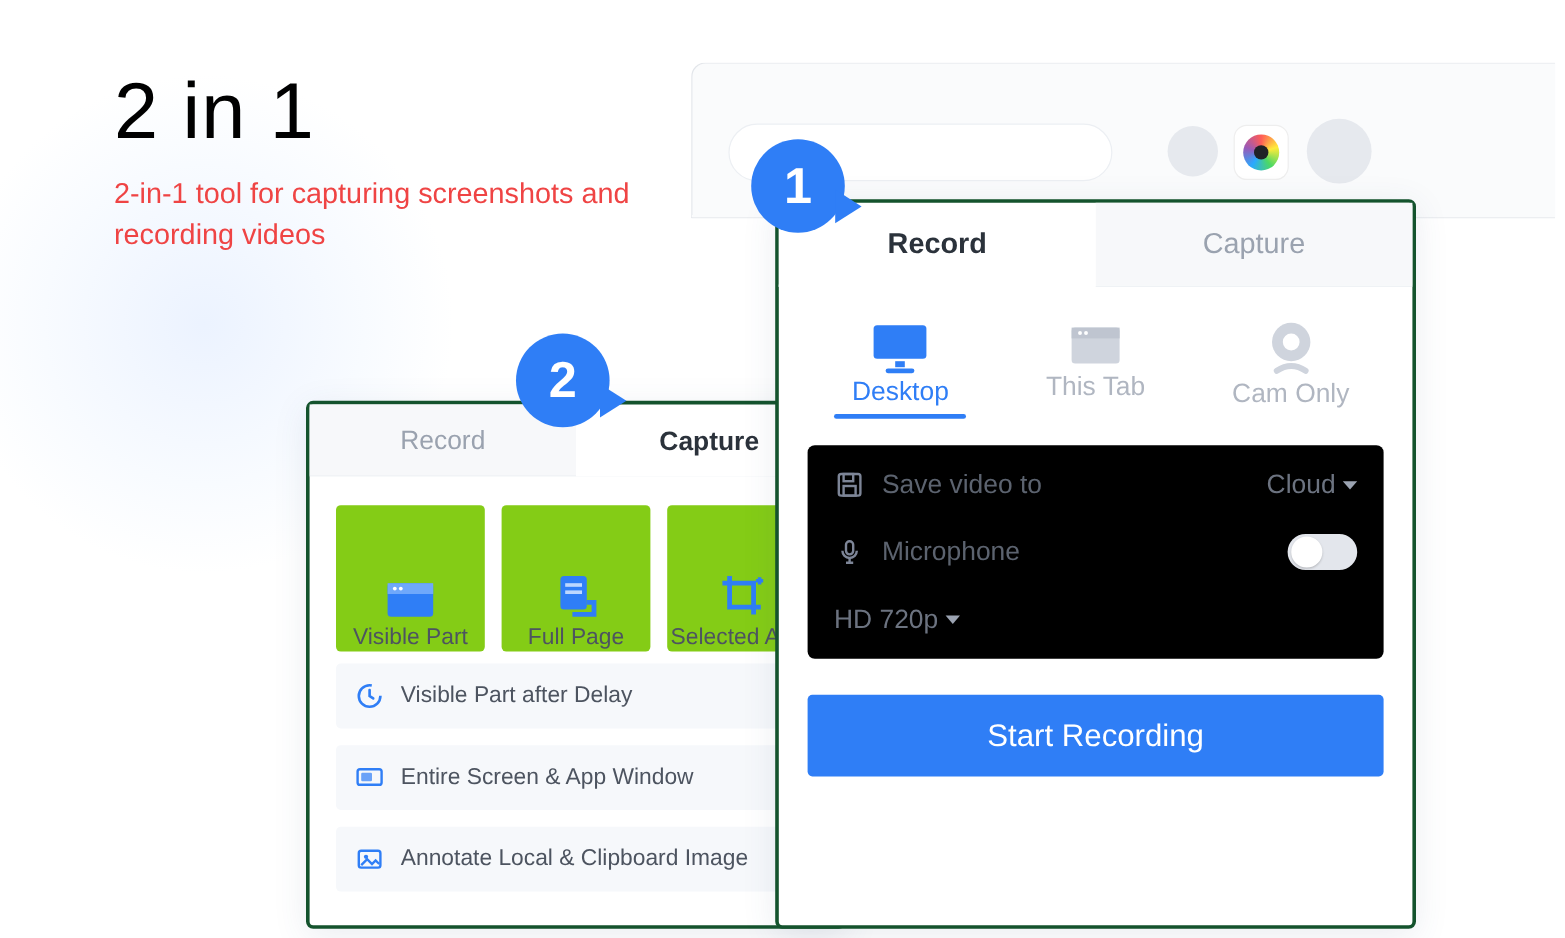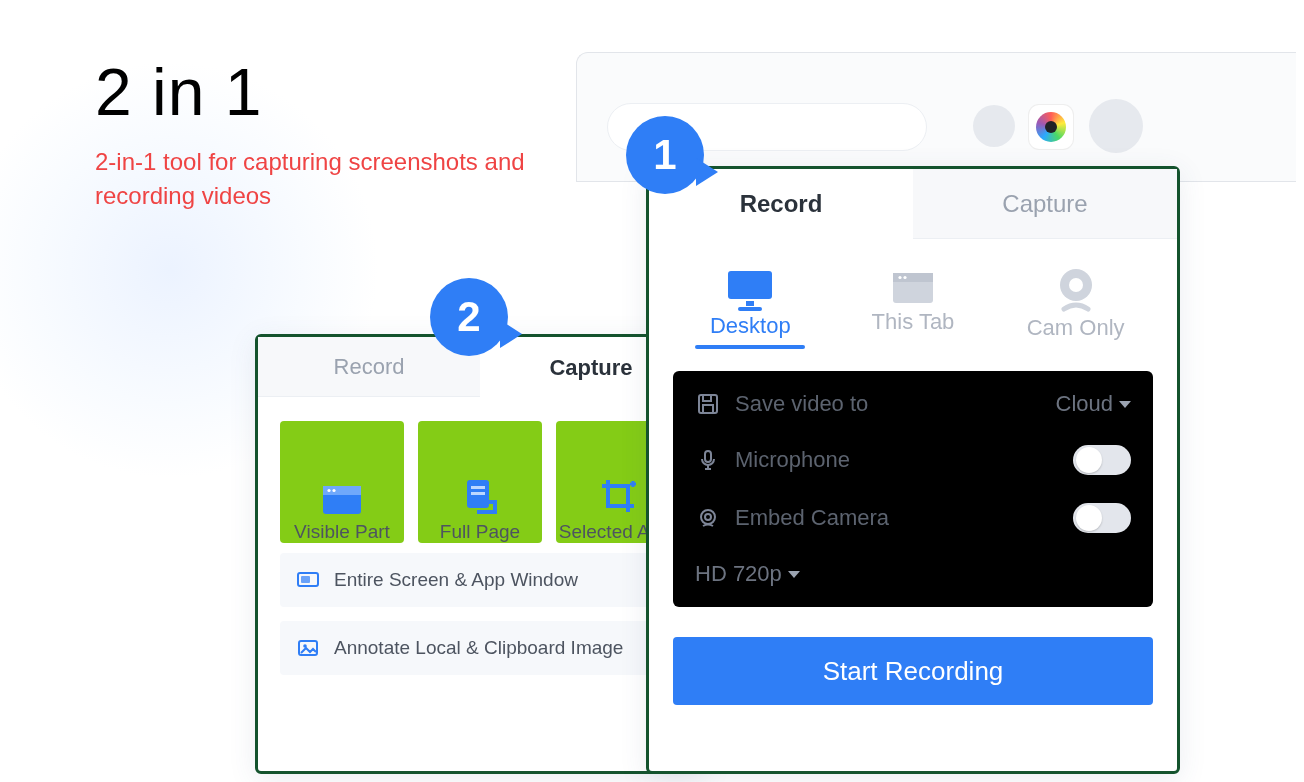--- a/index.html
+++ b/index.html
@@ -412,20 +412,29 @@
             <path d="M4 10 H30 V36" stroke="#2f7ef6" stroke-width="4" fill="none"></path>
             <line x1="32" y1="8" x2="38" y2="8" stroke="#2f7ef6" stroke-width="3"></line>
             <line x1="35" y1="5" x2="35" y2="11" stroke="#2f7ef6" stroke-width="3"></line>
           </svg>
       </span>
       <span class="cap-tile-label">Selected Area</span>
     </div>
   </div>
 
   <div class="cap-list">
+    <div class="cap-list-item">
+      <span class="blue-ico">
+        <svg width="24" height="24" viewBox="0 0 24 24">
+            <circle cx="12" cy="12" r="9" stroke="#2f7ef6" stroke-width="2.2" fill="none" stroke-dasharray="44 12"></circle>
+            <path d="M12 7 V12 L15 14" stroke="#2f7ef6" stroke-width="2.2" fill="none" stroke-linecap="round"></path>
+          </svg>
+      </span>
+      <span>Visible Part after Delay</span>
+    </div>
     <div class="cap-list-item">
       <span class="blue-ico">
         <svg width="24" height="24" viewBox="0 0 24 24">
             <rect x="2" y="5" width="20" height="13" rx="2" stroke="#2f7ef6" stroke-width="2" fill="none"></rect>
             <rect x="5" y="8" width="9" height="7" rx="1" fill="#2f7ef6" opacity=".7"></rect>
           </svg>
       </span>
       <span>Entire Screen &amp; App Window</span>
     </div>
     <div class="cap-list-item">
@@ -510,35 +519,20 @@
               <line x1="9" y1="21" x2="15" y2="21" stroke="#7d8597" stroke-width="2"></line>
             </svg>
         </span>
         <span>Microphone</span>
       </div>
       <div class="toggle">
           <div class="knob"></div>
         </div>
     </div>
 
-    <div class="setting-row">
-      <div class="setting-left">
-        <span class="setting-icon">
-          <svg width="24" height="24" viewBox="0 0 24 24">
-              <circle cx="12" cy="11" r="7" stroke="#7d8597" stroke-width="2" fill="none"></circle>
-              <circle cx="12" cy="11" r="3" stroke="#7d8597" stroke-width="2" fill="none"></circle>
-              <path d="M7 20 Q12 17 17 20" stroke="#7d8597" stroke-width="2" fill="none"></path>
-            </svg>
-        </span>
-        <span>Embed Camera</span>
-      </div>
-      <div class="toggle">
-          <div class="knob"></div>
-        </div>
-    </div>
 
     <div class="setting-row">
       <div class="dd">
         <span>HD 720p</span>
         <span class="caret"></span>
       </div>
     </div>
   </div>
 
   <div class="start-btn">Start Recording</div>

